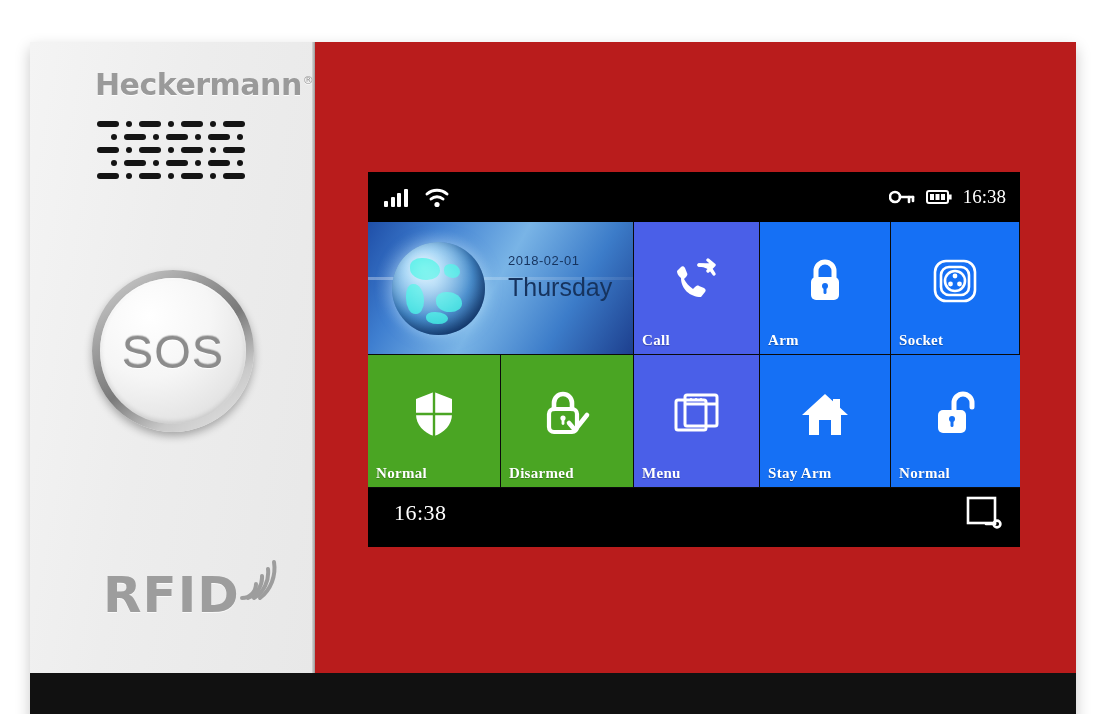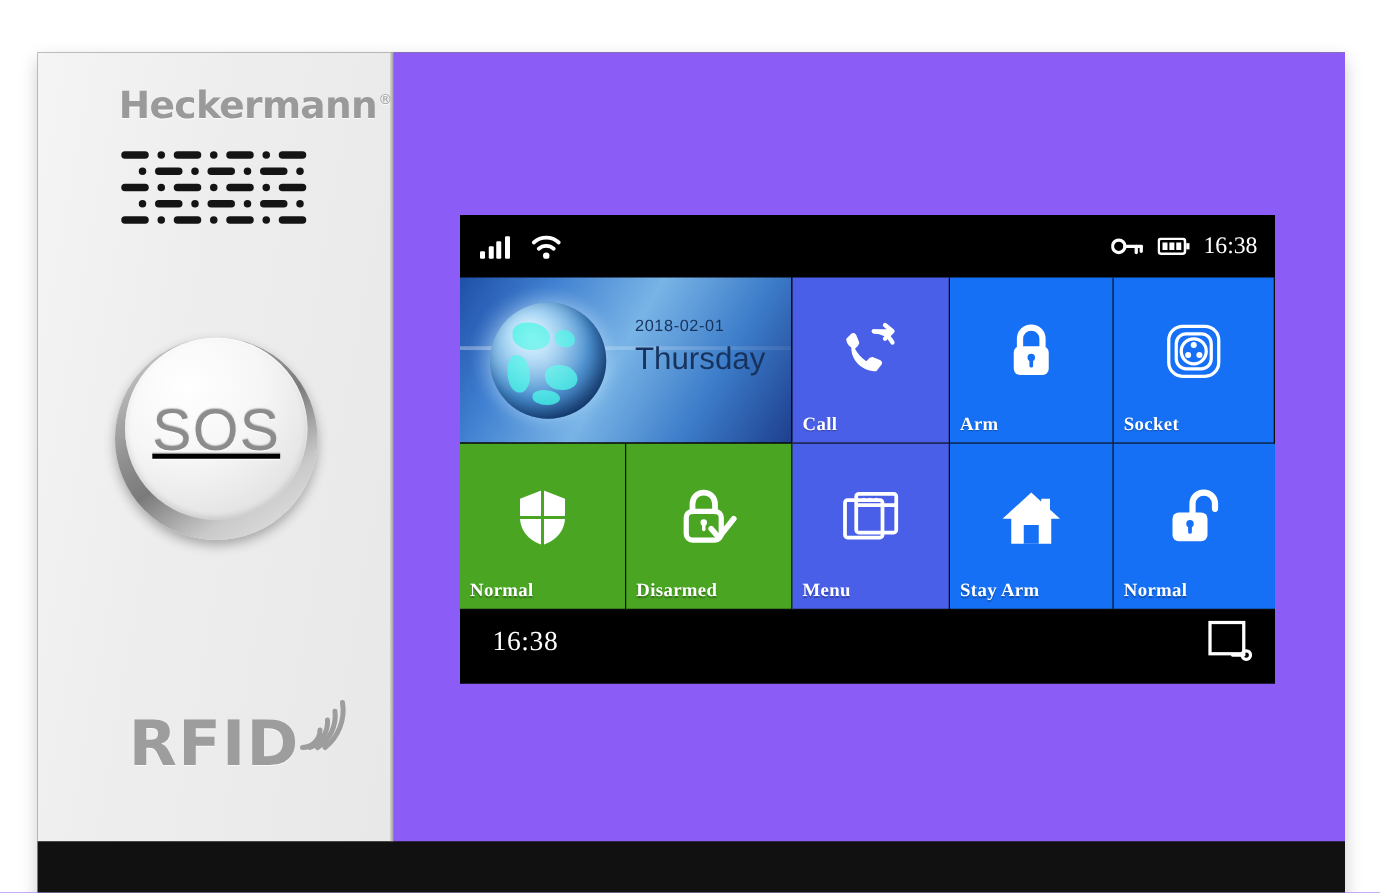--- a/index.html
+++ b/index.html
@@ -65,21 +65,21 @@
     width:6px;height:6px;border-radius:50%;background:#141414;margin-right:7px;
   }
 
   
   #sos-wrap{
     position:absolute;left:62px;top:228px;
     width:162px;height:162px;
     border-radius:50%;
     background:linear-gradient(145deg,#d8d8d8 0%,#8f8f8f 38%,#7a7a7a 52%,#c9c9c9 75%,#e9e9e9 100%);
     box-shadow:0 4px 9px rgba(0,0,0,0.30);
-    display:flex;justify-content:center;text-decoration:underline;
+    display:flex;align-items:center;justify-content:center;
   }
   #sos-btn{
     width:146px;height:146px;border-radius:50%;
     background:radial-gradient(circle at 34% 26%, #ffffff 0%, #f6f6f6 42%, #e6e6e6 72%, #d2d2d2 100%);
     display:flex;align-items:center;justify-content:center;
     box-shadow:inset 0 1px 2px rgba(255,255,255,0.9), inset 0 -2px 5px rgba(0,0,0,0.13);
   }
   #sos-text{
     font-family:"Liberation Sans", sans-serif;
     font-size:47px;
@@ -104,21 +104,21 @@
     text-shadow:0 1px 0 rgba(255,255,255,0.7);
   }
   #rfid-waves{
     margin-left:-4px;margin-bottom:16px;
   }
 
   
   #bezel{
     position:absolute;left:285px;top:0;
     width:761px;height:631px;
-    background:#8b5cf6;
+    background:#b91c1c;
   }
   #lcd{
     position:absolute;
     left:53px;top:130px;
     width:652px;height:375px;
     background:#000000;
     overflow:hidden;
   }
 
   

